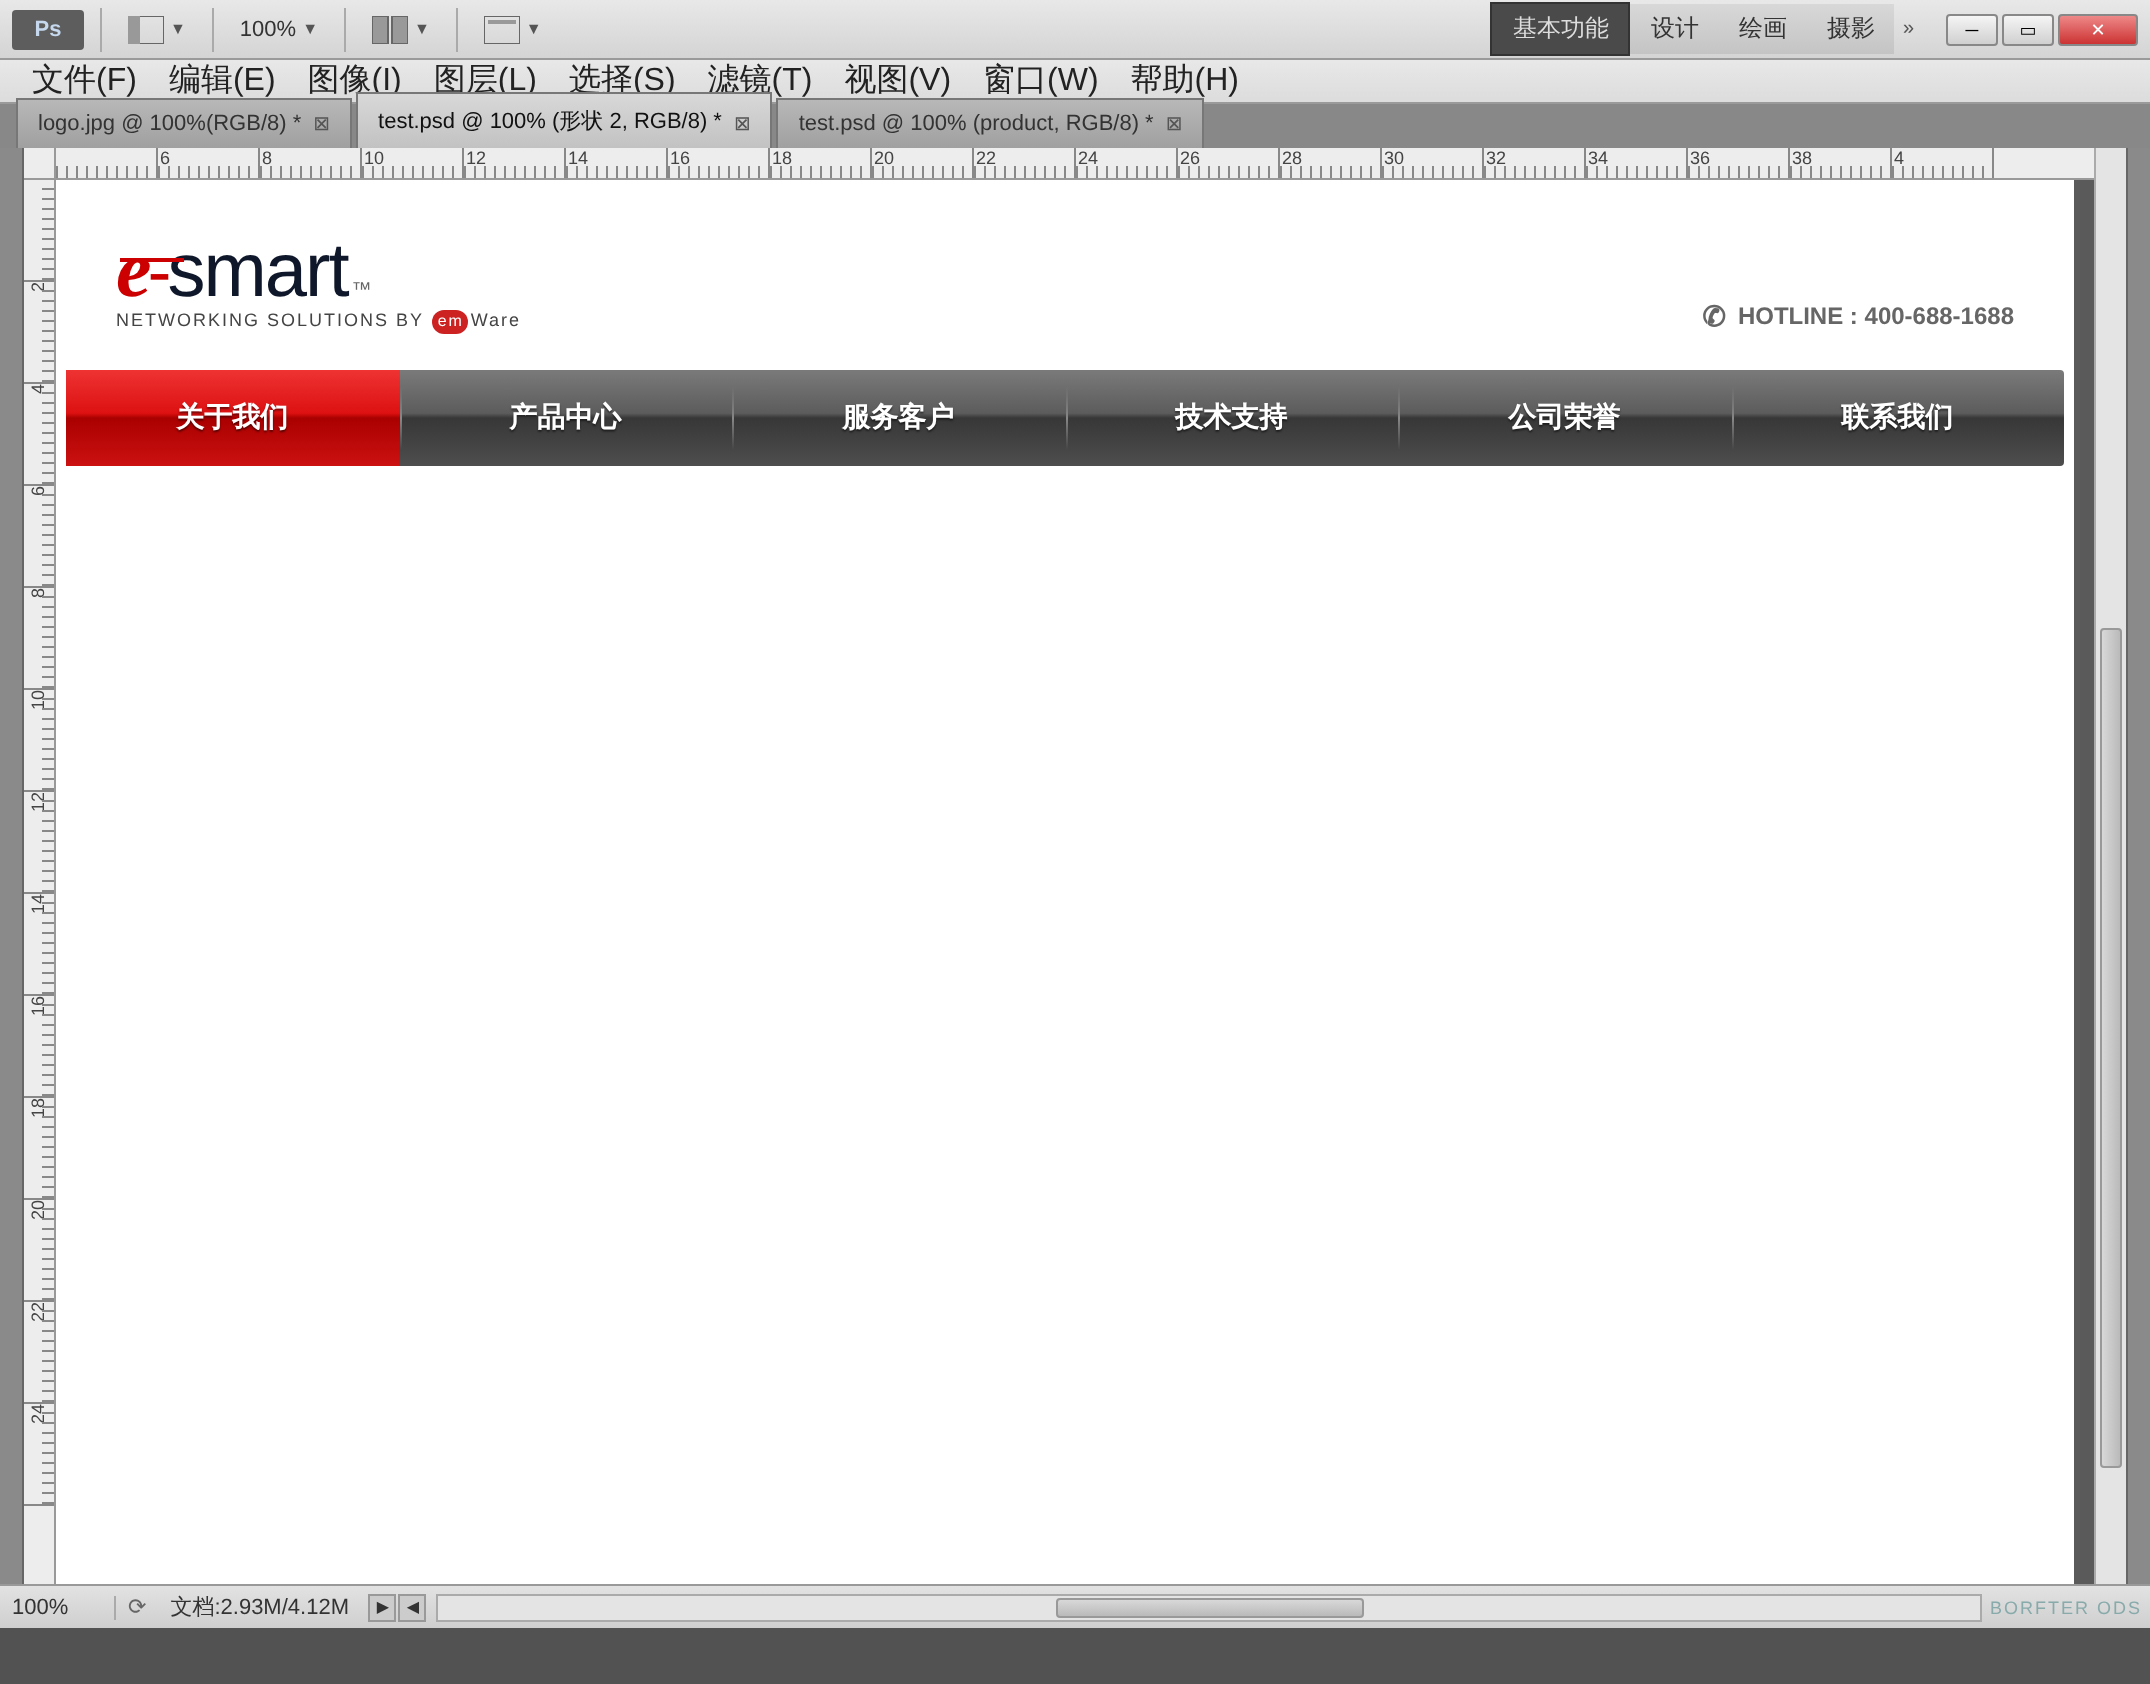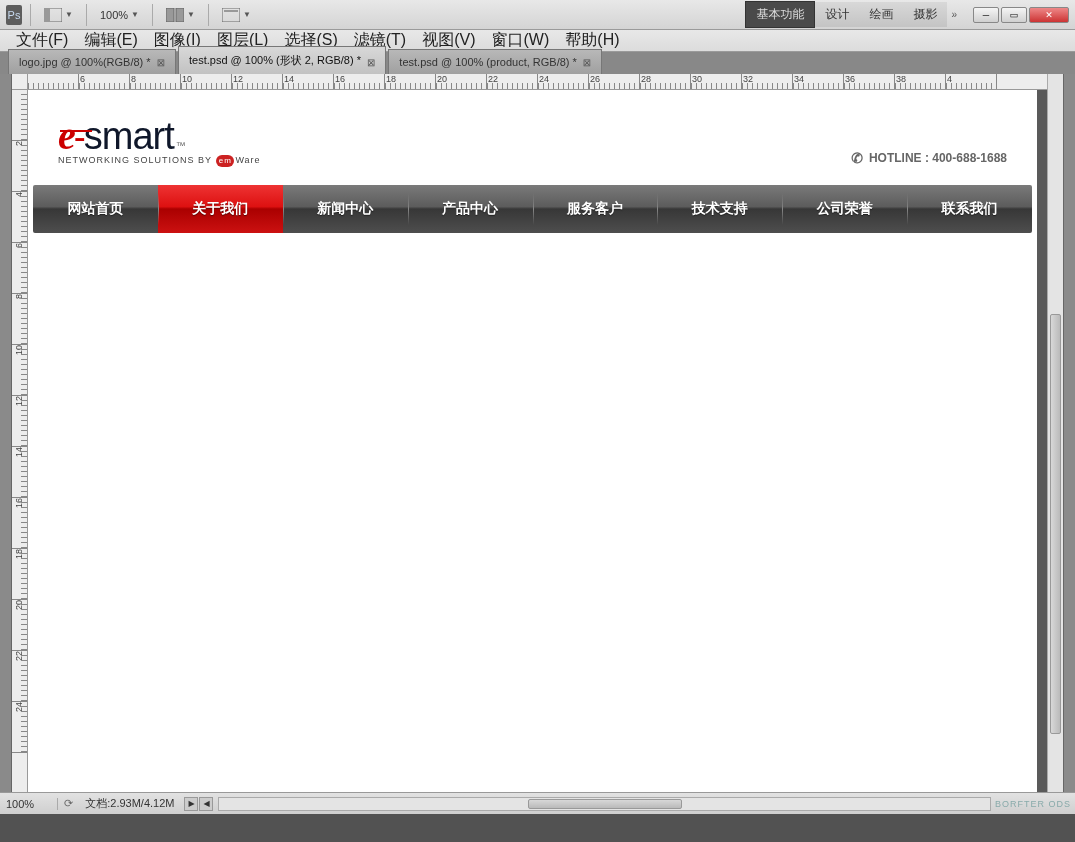--- a/index.html
+++ b/index.html
@@ -1,18 +1,18 @@
 <!DOCTYPE html>
 <html><head>
 <meta charset="utf-8">
 <style>
 *{margin:0;padding:0;box-sizing:border-box;font-family:"Microsoft YaHei",Arial,sans-serif}
 body{width:1075px;height:842px;background:#525252;overflow:hidden;position:relative}
 .topbar{height:30px;background:linear-gradient(#e8e8e8,#d4d4d4);border-bottom:1px solid #9a9a9a;display:flex;align-items:center;padding:0 6px;gap:8px}
-.ps-logo{width:16px;height:20px;background:#5d5d5d;border-radius:2px;color:#c5d8ee;font-size:11px;font-weight:normal;display:flex;align-items:center;justify-content:center}
+.ps-logo{width:36px;height:20px;background:#5d5d5d;border-radius:2px;color:#c5d8ee;font-size:11px;font-weight:bold;display:flex;align-items:center;justify-content:center}
 .tb-btn{height:18px;padding:0 4px;display:flex;align-items:center;gap:3px;font-size:11px;color:#333;border:1px solid transparent}
 .tb-btn .tri{font-size:8px;color:#555}
 .tb-sep{width:1px;height:22px;background:#aaa}
 .workspace-tabs{margin-left:auto;display:flex;gap:0;align-items:center}
 .ws-tab{padding:4px 10px;font-size:12px;color:#333;background:linear-gradient(#d8d8d8,#c4c4c4)}
 .ws-tab.active{background:#4a4a4a;color:#ddd;border:1px solid #333}
 .win-controls{display:flex;gap:2px;margin-left:8px}
 .win-btn{width:26px;height:16px;border:1px solid #888;border-radius:2px;display:flex;align-items:center;justify-content:center;font-size:9px}
 .win-min{background:linear-gradient(#f5f5f5,#d0d0d0)}
 .win-max{background:linear-gradient(#f5f5f5,#d0d0d0)}
@@ -273,23 +273,21 @@
           <div class="logo-sub">
             <span>NETWORKING SOLUTIONS BY</span>
             <span class="logo-em">em</span><span>Ware</span>
           </div>
         </div>
         <div class="hotline">
           <span class="hotline-icon">✆</span>
           <span>HOTLINE : 400-688-1688</span>
         </div>
         <div class="navbar" id="sitenav">
-            <div class="nav-item">网站首页</div>
             <div class="nav-item active">关于我们</div>
-            <div class="nav-item">新闻中心</div>
             <div class="nav-item">产品中心</div>
             <div class="nav-item">服务客户</div>
             <div class="nav-item">技术支持</div>
             <div class="nav-item">公司荣誉</div>
             <div class="nav-item">联系我们</div>
           </div>
       </div>
     </div>
   </div>
 

